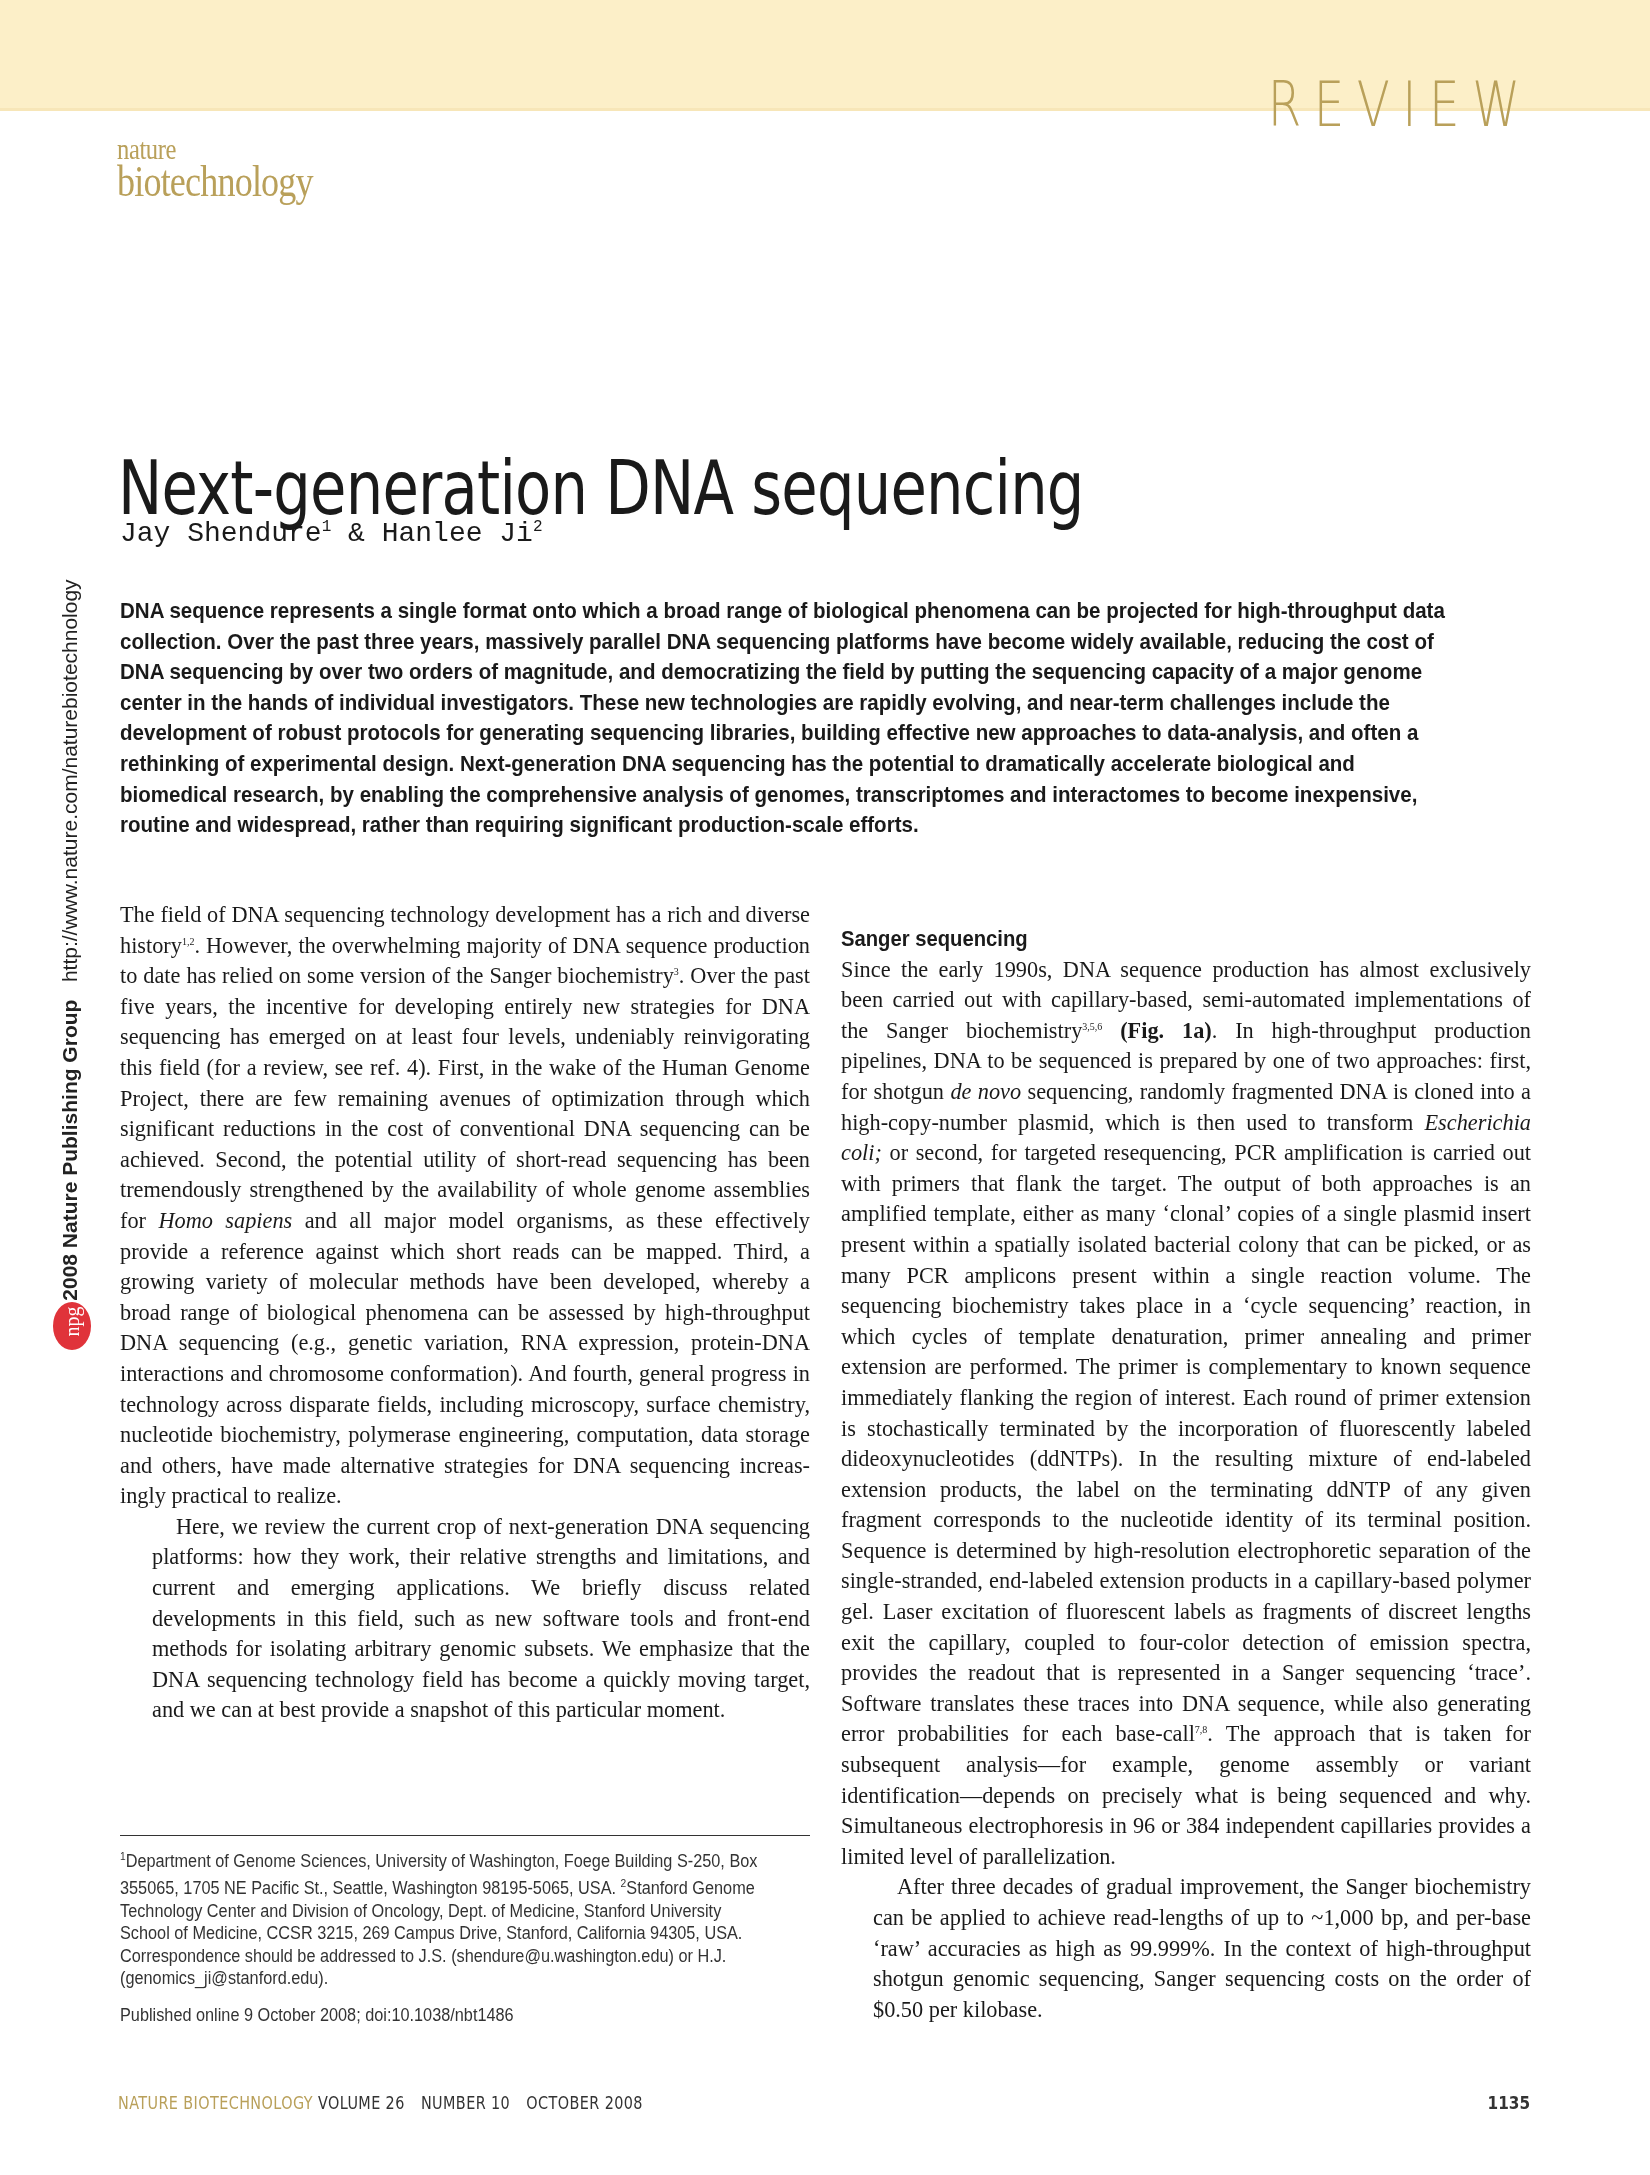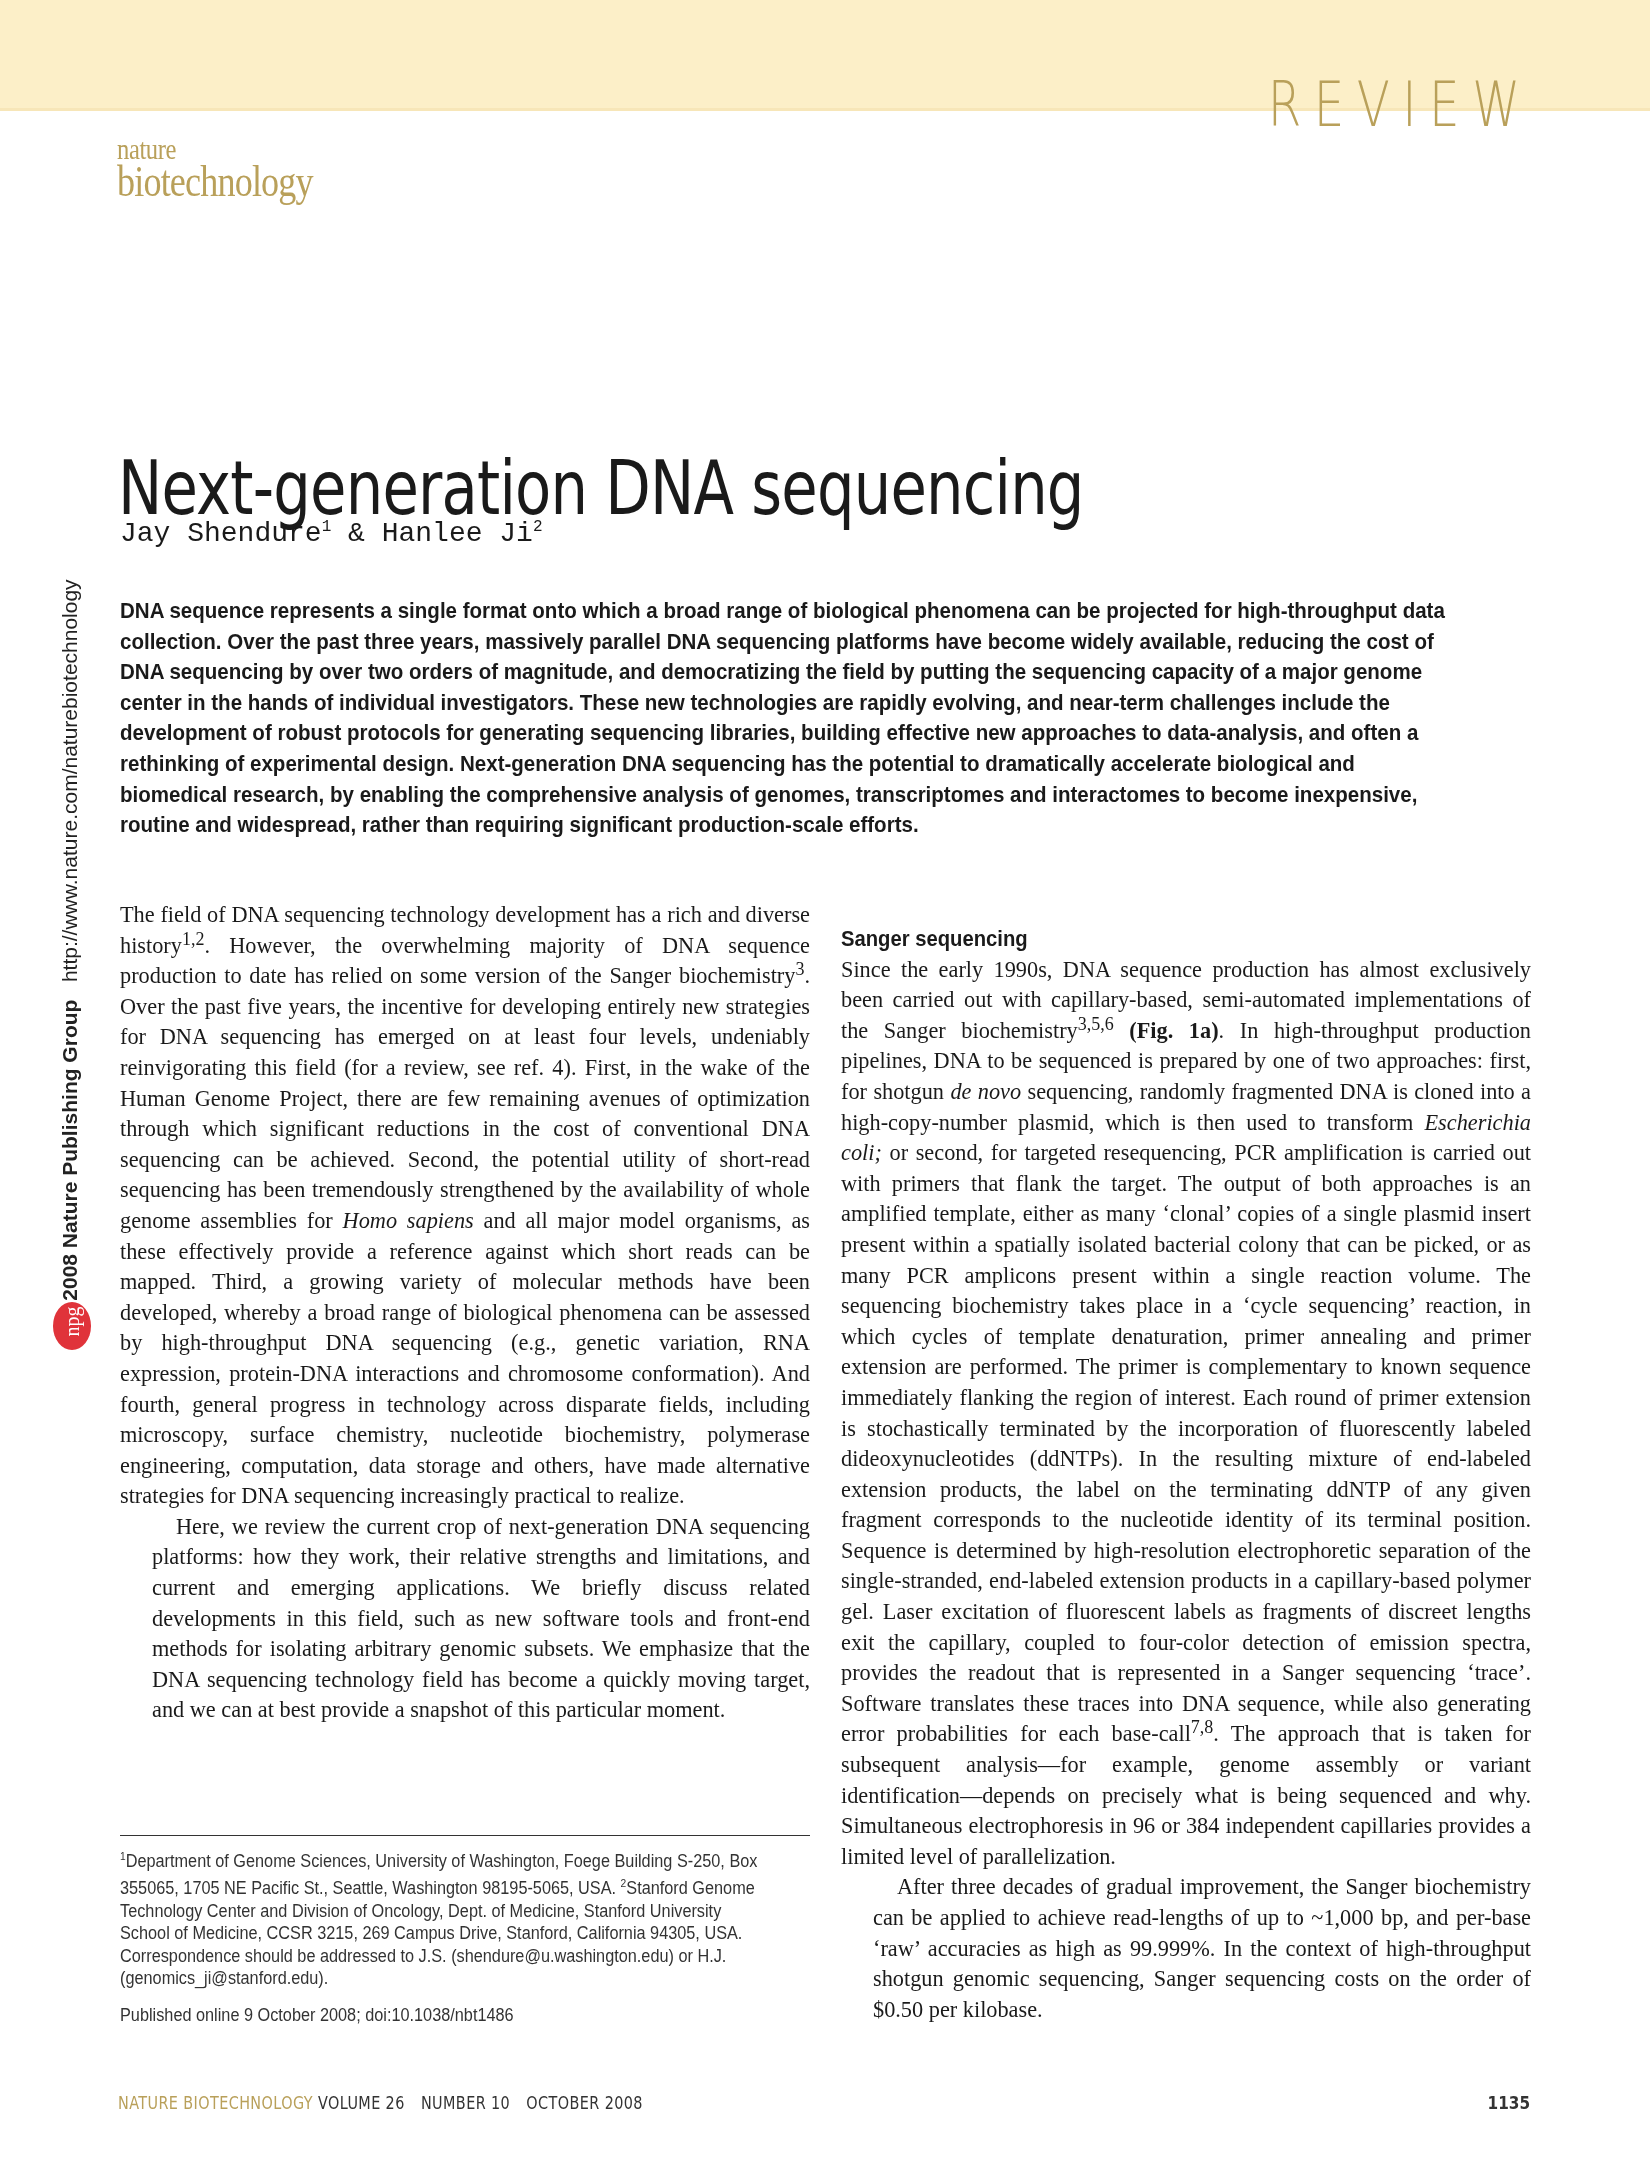--- a/index.html
+++ b/index.html
@@ -15,21 +15,21 @@
   .npg span { position:absolute; left:4px; top:8px; color:#fff; font-family:"Liberation Serif", serif; font-size:20px; transform:rotate(-90deg); transform-origin:center; display:block; width:30px; text-align:center; }
   .title { position:absolute; left:118px; top:398px; font-family:"DejaVu Sans", sans-serif; font-weight:normal; font-size:74px; color:#1a1a1a; transform:scaleX(0.80); transform-origin:left top; white-space:nowrap; line-height:1.1; letter-spacing:-1px; }
   .authors { position:absolute; left:120px; top:518px; font-family:Liberation Mono, monospace; font-size:28px; color:#1a1a1a; }
   .authors sup { font-size:16px; }
   .abstract { position:absolute; left:120px; top:596px; width:1390px; font-family:"Liberation Sans", sans-serif; font-weight:bold; font-size:21.5px; line-height:30.6px; color:#1a1a1a; transform:scaleX(0.955); transform-origin:left top; }
   .col { position:absolute; width:690px; font-family:"Liberation Serif", serif; font-size:22.3px; line-height:30.6px; color:#1a1a1a; text-align:justify; hyphens:manual; }
   .col.left { left:120px; top:900px; }
   .col.right { left:841px; top:924px; }
   .col p { margin:0; }
   .col p.indent { text-indent:24px;margin-left:32px; }
-  .col sup { font-size:18px; line-height:0; }
+  .col sup { font-size:10px; line-height:0; }
   .col h2 { margin:0; font-family:"Liberation Sans", sans-serif; font-weight:bold; font-size:22px; line-height:30.6px; transform:scaleX(0.92); transform-origin:left top; }
   .rule { position:absolute; left:120px; top:1835px; width:690px; height:0; border-top:1.5px solid #333; }
   .footnotes { position:absolute; left:120px; top:1845px; width:700px; font-family:"Liberation Sans", sans-serif; font-size:17.5px; line-height:22.5px; color:#333; transform:scaleX(0.93); transform-origin:left top; }
   .footnotes p { margin:0; }
   .footnotes sup { font-size:11px; }
   .published { position:absolute; left:120px; top:2005px; font-family:"Liberation Sans", sans-serif; font-size:17.5px; color:#333; transform:scaleX(0.93); transform-origin:left top; white-space:nowrap; }
   .footer { position:absolute; left:118px; top:2092px; font-family:"DejaVu Sans", sans-serif; font-size:18px; color:#333; white-space:nowrap; transform:scaleX(0.80); transform-origin:left top; letter-spacing:0.5px; }
   .footer .journal { color:#b9a05a; }
   .footer .sp { display:inline-block; width:14px; }
   .pageno { position:absolute; right:120px; top:2092px; font-family:"DejaVu Sans", sans-serif; font-size:18px; color:#333; transform:scaleX(0.85); transform-origin:right top; font-weight:bold; }

